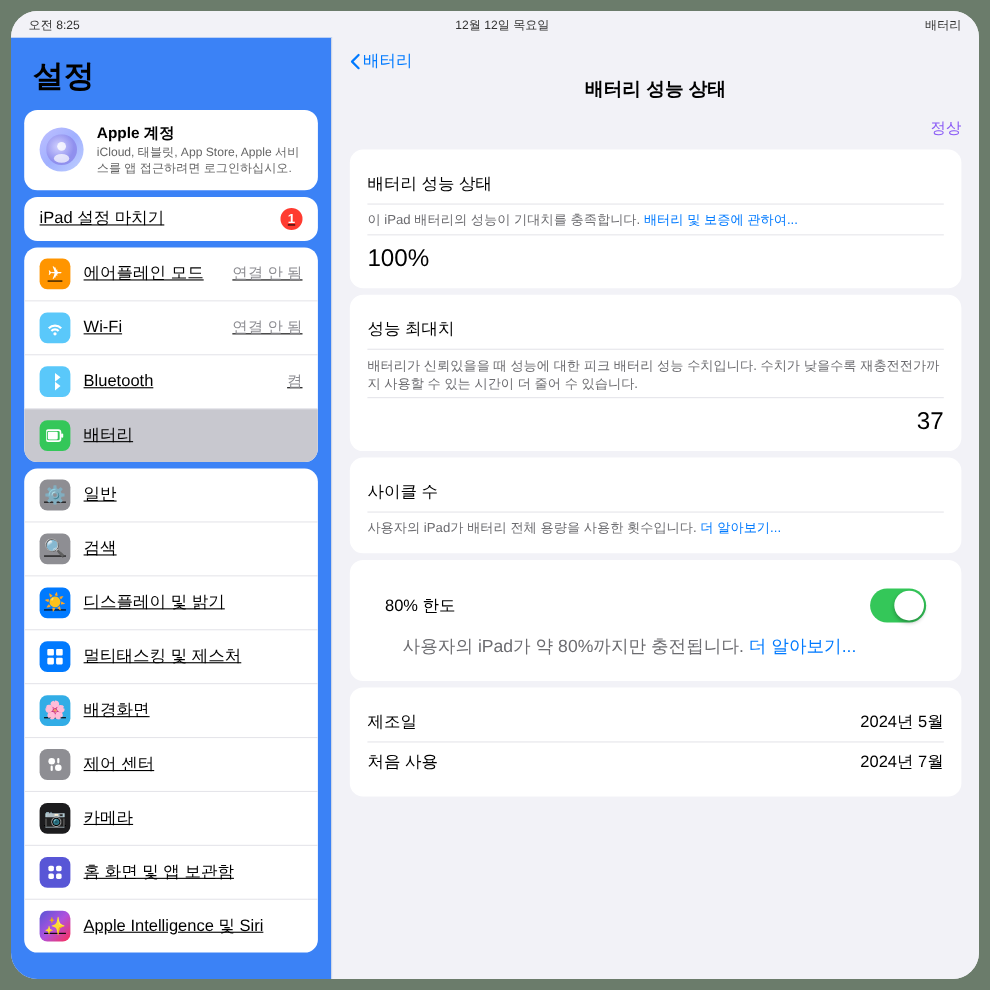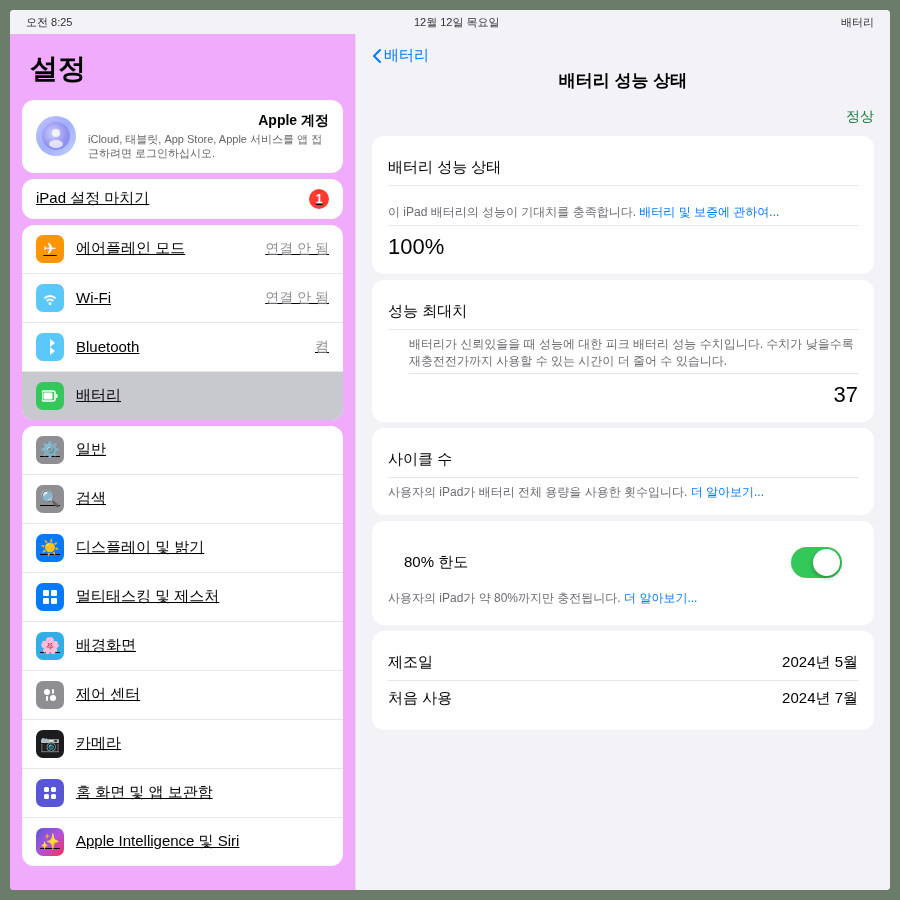--- a/index.html
+++ b/index.html
@@ -12,21 +12,21 @@
       position: relative;
     }
 
     .ipad-screen {
       position: absolute;
       top: 10px;
       left: 10px;
       right: 10px;
       bottom: 10px;
       background: #f2f2f7;
-      border-radius: 4px;
+      border-radius: 24px;
       overflow: hidden;
       display: flex;
       flex-direction: column;
     }
 
     
     .status-bar {
       background: #f2f2f7;
       padding: 4px 16px;
       display: flex;
@@ -42,22 +42,22 @@
 
     
     .main-content {
       display: flex;
       flex: 1;
       overflow: hidden;
     }
 
     
     .sidebar {
-      width: 346px;
-      background: #f0abfc;
+      width: 292px;
+      background: #3b82f6;
       overflow-y: auto;
       border-right: 1px solid #e0e0e5;
       padding: 8px 0;
     }
 
     .sidebar-title {
       font-size: 28px;
       font-weight: 700;
       padding: 8px 20px 6px 20px;
       color: #000;
@@ -79,21 +79,21 @@
       height: 40px;
       border-radius: 50%;
       background: linear-gradient(135deg, #c0c0ff 0%, #a0b0ff 50%, #c0d0ff 100%);
       display: flex;
       align-items: center;
       justify-content: center;
       font-size: 18px;
     }
 
     .apple-account-text { flex: 1; }
-    .apple-account-name { font-size: 14px; font-weight: 600; color: #000; text-align: right; }
+    .apple-account-name { font-size: 14px; font-weight: 600; color: #000; }
     .apple-account-desc { font-size: 11px; color: #666; margin-top: 2px; line-height: 1.3; }
     .badge {
       background: #ff3b30;
       color: #fff;
       border-radius: 50%;
       width: 20px;
       height: 20px;
       display: flex;
       align-items: center;
       justify-content: center;
@@ -225,21 +225,21 @@
       width: 27px;
       height: 27px;
       background: #fff;
       border-radius: 50%;
       box-shadow: 0 2px 4px rgba(0,0,0,0.3);
     }
 
     .status-normal {
       text-align: right;
       font-size: 14px;
-      color: #15803d;
+      color: #8b5cf6;
       padding: 4px 16px 4px 16px;
     }
   </style>
 </head>
 <body>
 
 <div class="ipad-screen">
 
   <div class="status-bar">
     <span class="status-left">오전 8:25</span>
@@ -392,33 +392,33 @@
       <div class="detail-title">배터리 성능 상태</div>
 
       <div class="status-normal">
         <span>정상</span>
       </div>
 
       <div class="detail-card">
         <div class="detail-row">
           <span class="detail-row-label">배터리 성능 상태</span>
         </div>
-        <div style="padding: 6px 0 4px 0; border-bottom: 1px solid #e5e5ea; margin-top: 12px;">
+        <div style="padding: 6px 0 4px 0; border-bottom: 1px solid #e5e5ea;">
           <div style="font-size: 12px; color: #6c6c70; line-height: 1.4;">이 iPad 배터리의 성능이 기대치를 충족합니다. <span style="color: #007aff;">배터리 및 보증에 관하여...</span></div>
         </div>
         <div style="text-align: left; padding: 8px 0 0 0;">
           <span style="font-size: 22px; font-weight: 300; color: #000;">100%</span>
         </div>
       </div>
 
       <div class="detail-card">
         <div class="detail-row">
           <span class="detail-row-label">성능 최대치</span>
         </div>
-        <div style="padding: 6px 0 4px 0; border-bottom: 1px solid #e5e5ea; margin-left: 21px;">
+        <div style="padding: 6px 0 4px 0; border-bottom: 1px solid #e5e5ea;">
           <div style="font-size: 12px; color: #6c6c70; line-height: 1.4;">배터리가 신뢰있을을 때 성능에 대한 피크 배터리 성능 수치입니다. 수치가 낮을수록 재충전전가까지 사용할 수 있는 시간이 더 줄어 수 있습니다.</div>
         </div>
         <div style="text-align: right; padding: 8px 0 0 0;">
           <span style="font-size: 22px; font-weight: 300; color: #000;">37</span>
         </div>
       </div>
 
       <div class="detail-card">
         <div class="detail-row">
           <span class="detail-row-label">사이클 수</span>
@@ -428,21 +428,21 @@
         </div>
       </div>
 
       <div class="detail-card">
         <div class="toggle-row">
           <span class="toggle-label">80% 한도</span>
           <div class="toggle">
             <div class="toggle-thumb"></div>
           </div>
         </div>
-        <div style="font-size: 12px; color: #6c6c70; line-height: 1.4; padding: 0 0 4px 0;">사용자의 iPad가 약 80%까지만 충전됩니다. <span style="color: #007aff;">더 알아보기...</span></div>
+        <div style="font-size: 16px; color: #6c6c70; line-height: 1.4; padding: 0 0 4px 0; margin-left: 32px;">사용자의 iPad가 약 80%까지만 충전됩니다. <span style="color: #007aff;">더 알아보기...</span></div>
       </div>
 
       <div class="detail-card">
         <div class="detail-row">
           <span class="detail-row-label">제조일</span>
           <span class="detail-row-value right-align">2024년 5월</span>
         </div>
         <div class="detail-row">
           <span class="detail-row-label">처음 사용</span>
           <span class="detail-row-value right-align">2024년 7월</span>

